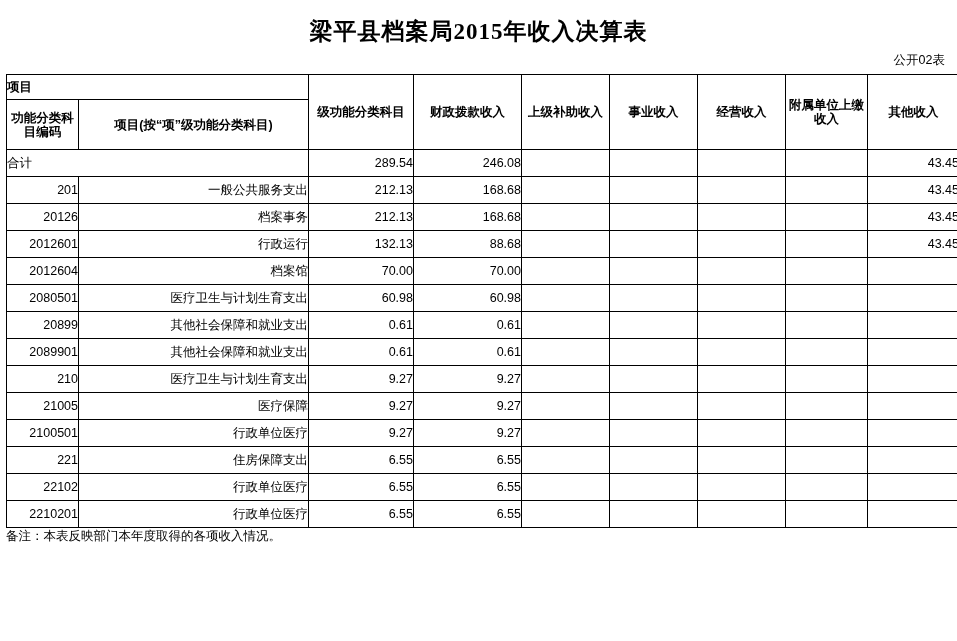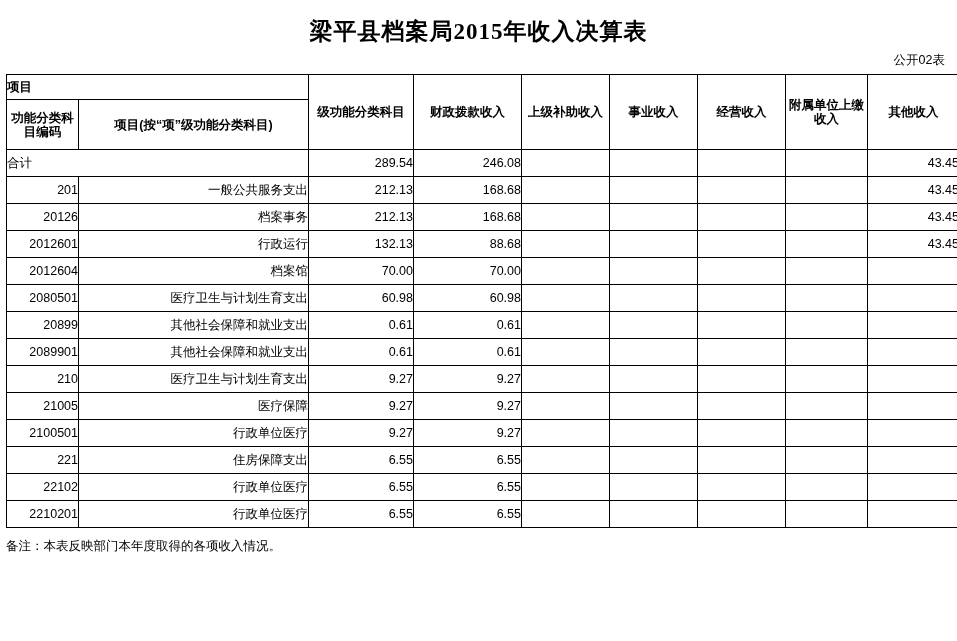--- a/index.html
+++ b/index.html
@@ -88,21 +88,20 @@
     text-align: right;
     padding-right: 6px;
     height: 26px;
   }
   td.total-label {
     height: 26px;
   }
 
   .footnote {
     margin-left: 6px;
-    margin-top: 10px;
     font-size: 12.5px;
     font-family: "Liberation Sans", sans-serif;
   }
 </style>
 </head>
 <body>
 
 <div class="page">
 
   <div class="doc-title">梁平县档案局2015年收入决算表</div>

